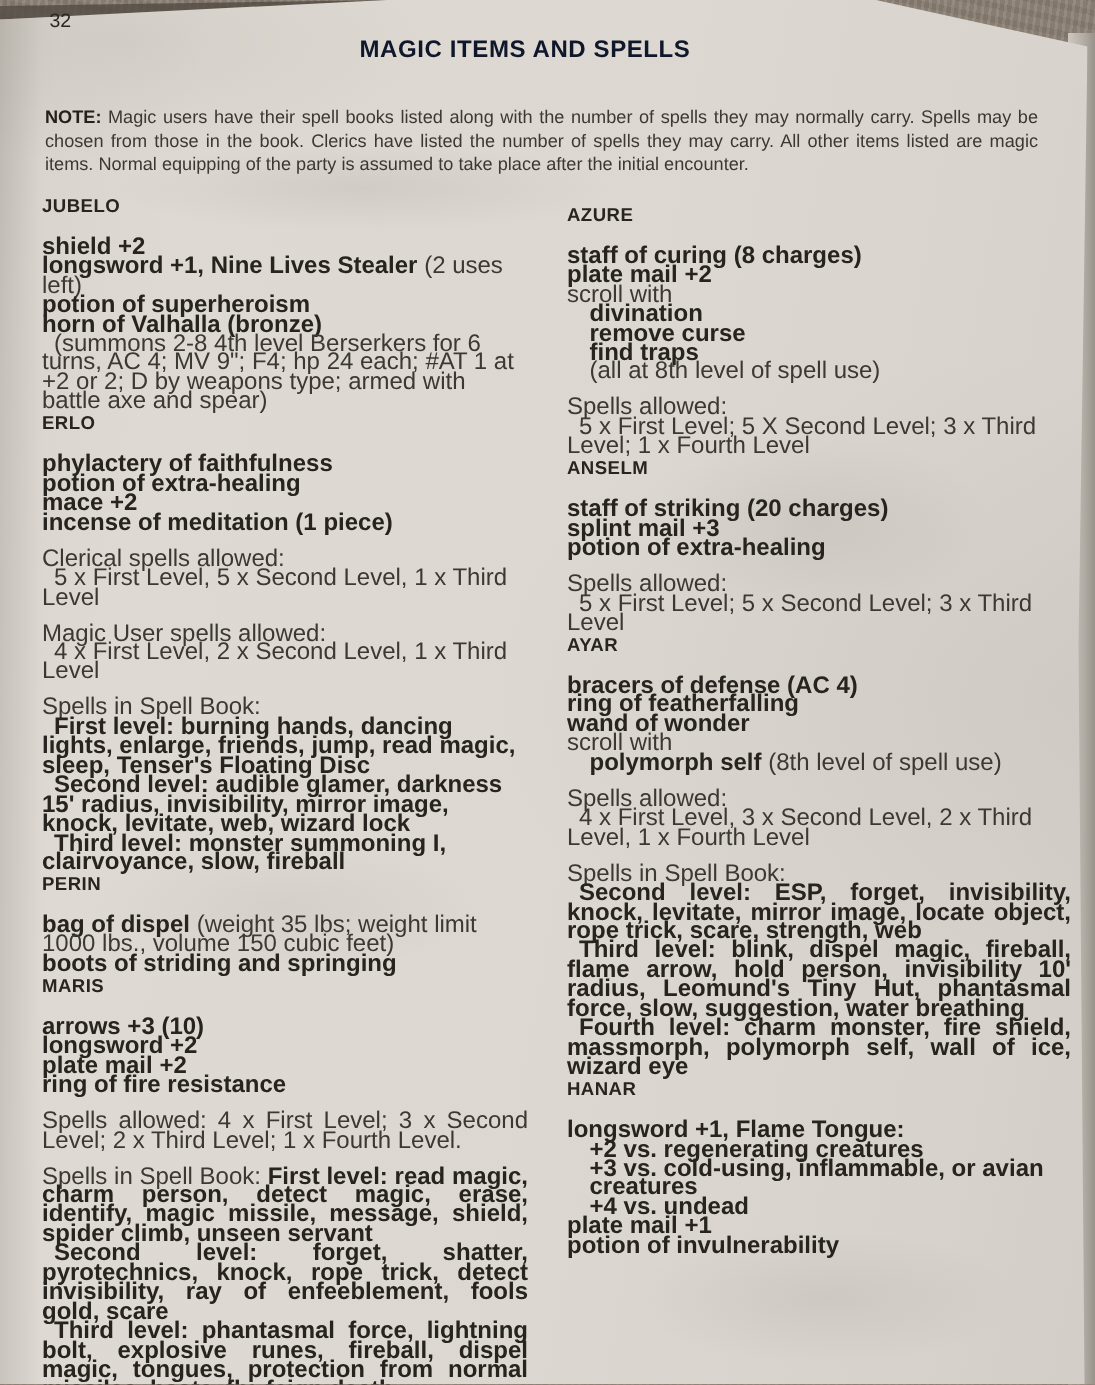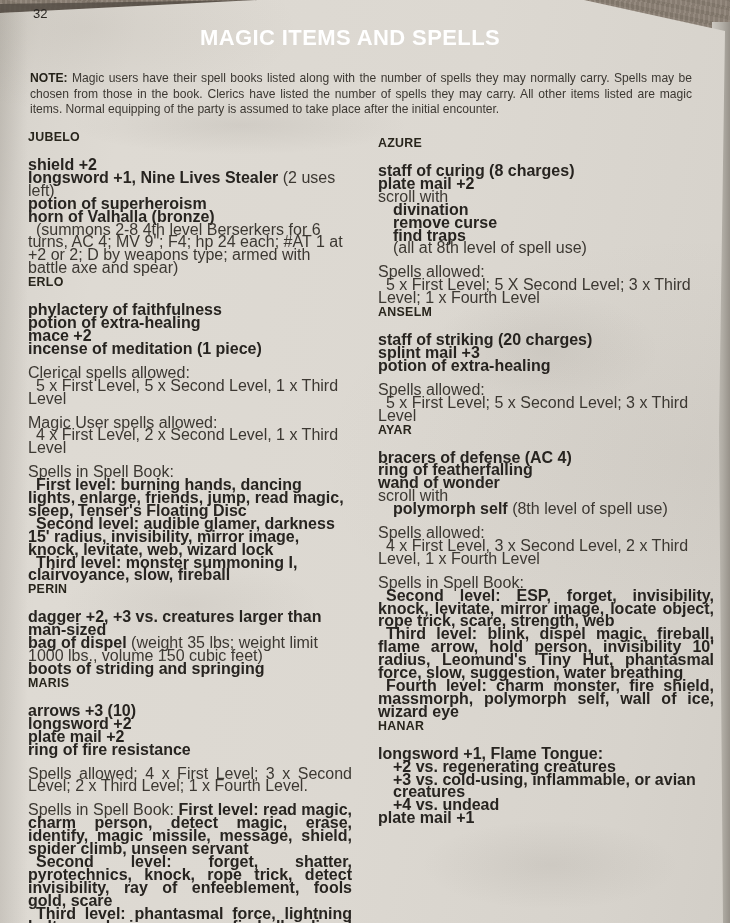--- a/index.html
+++ b/index.html
@@ -34,21 +34,21 @@
   }
   .ghost{position:absolute;border-radius:50%;pointer-events:none;}
   .g1{left:70px;top:95px;width:340px;height:60px;background:radial-gradient(rgba(96,90,82,.10),transparent 70%);}
   .g2{left:430px;top:290px;width:230px;height:120px;background:radial-gradient(rgba(96,90,82,.09),transparent 70%);}
   .g3{left:60px;top:560px;width:260px;height:90px;background:radial-gradient(rgba(96,90,82,.07),transparent 70%);}
   .g4{left:420px;top:820px;width:260px;height:90px;background:radial-gradient(rgba(96,90,82,.09),transparent 70%);}
 
   .content{position:absolute;inset:0;color:#332f2a;}
   .pageno{position:absolute;left:33px;top:6px;font-size:13px;color:#2b2824;}
   .title{position:absolute;left:0;right:30px;top:25px;text-align:center;
-    font-size:22px;font-weight:700;letter-spacing:.4px;color:#ffffff;}
+    font-size:16px;font-weight:700;letter-spacing:.4px;color:#0f172a;}
   .note{position:absolute;left:30px;top:71px;width:662px;
     font-size:12.1px;line-height:15.7px;text-align:justify;color:#353128;}
   .note .b{font-weight:700;color:#242118;}
 
   .col{position:absolute;}
   .col-left{left:28px;top:130px;width:324px;}
   .col-right{left:378px;top:136px;width:336px;}
 
   .heading{font-size:12.4px;font-weight:700;color:#28251c;letter-spacing:.3px;margin-bottom:15px;}
   .section + .section{}
@@ -94,21 +94,20 @@
         <div class="para ti"><span class="r">5 x First Level, 5 x Second Level, 1 x Third Level</span></div>
         <div class="para gap"><span class="r">Magic User spells allowed:</span></div>
         <div class="para ti"><span class="r">4 x First Level, 2 x Second Level, 1 x Third Level</span></div>
         <div class="para gap"><span class="r">Spells in Spell Book:</span></div>
         <div class="para ti"><span class="b">First level: burning hands, dancing lights, enlarge, friends, jump, read magic, sleep, Tenser's Floating Disc</span></div>
         <div class="para ti"><span class="b">Second level: audible glamer, darkness 15' radius, invisibility, mirror image, knock, levitate, web, wizard lock</span></div>
         <div class="para ti"><span class="b">Third level: monster summoning I, clairvoyance, slow, fireball</span></div>
       </section>
       <section class="section">
         <div class="heading">PERIN</div>
-        <div class="para"><span class="b">dagger +2, +3 vs. creatures larger than man-sized</span></div>
         <div class="para"><span class="b">bag of dispel</span><span class="r"> (weight 35 lbs; weight limit 1000 lbs., volume 150 cubic feet)</span></div>
         <div class="para"><span class="b">boots of striding and springing</span></div>
       </section>
       <section class="section">
         <div class="heading">MARIS</div>
         <div class="para"><span class="b">arrows +3 (10)</span></div>
         <div class="para"><span class="b">longsword +2</span></div>
         <div class="para"><span class="b">plate mail +2</span></div>
         <div class="para"><span class="b">ring of fire resistance</span></div>
         <div class="para gap just"><span class="r">Spells allowed: 4 x First Level; 3 x Second Level; 2 x Third Level; 1 x Fourth Level.</span></div>
@@ -152,15 +151,16 @@
         <div class="para ti just"><span class="b">Third level: blink, dispel magic, fireball, flame arrow, hold person, invisibility 10' radius, Leomund's Tiny Hut, phantasmal force, slow, suggestion, water breathing</span></div>
         <div class="para ti just"><span class="b">Fourth level: charm monster, fire shield, massmorph, polymorph self, wall of ice, wizard eye</span></div>
       </section>
       <section class="section">
         <div class="heading">HANAR</div>
         <div class="para"><span class="b">longsword +1, Flame Tongue:</span></div>
         <div class="para sub"><span class="b">+2 vs. regenerating creatures</span></div>
         <div class="para sub"><span class="b">+3 vs. cold-using, inflammable, or avian creatures</span></div>
         <div class="para sub"><span class="b">+4 vs. undead</span></div>
         <div class="para"><span class="b">plate mail +1</span></div>
+        <div class="para"><span class="b">potion of invulnerability</span></div>
       </section>
     </div>
 </div>
 
 </body></html>

